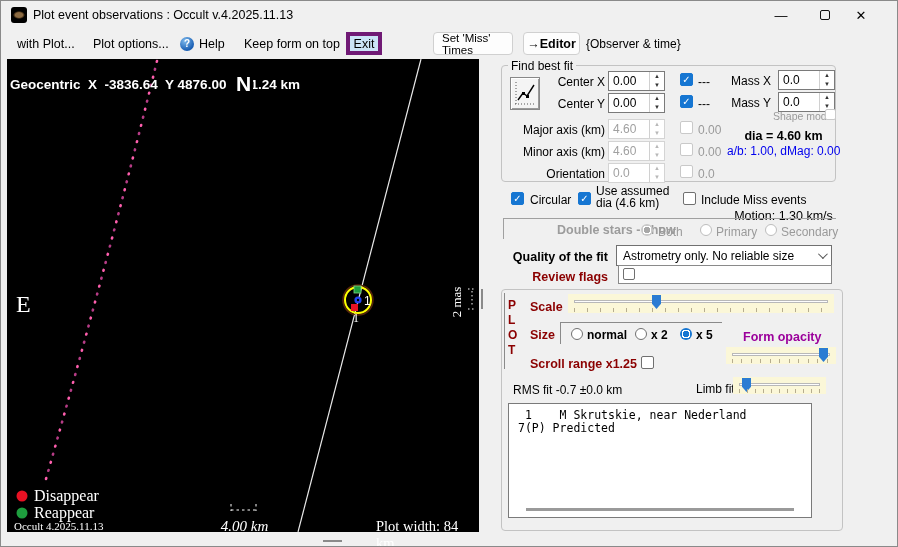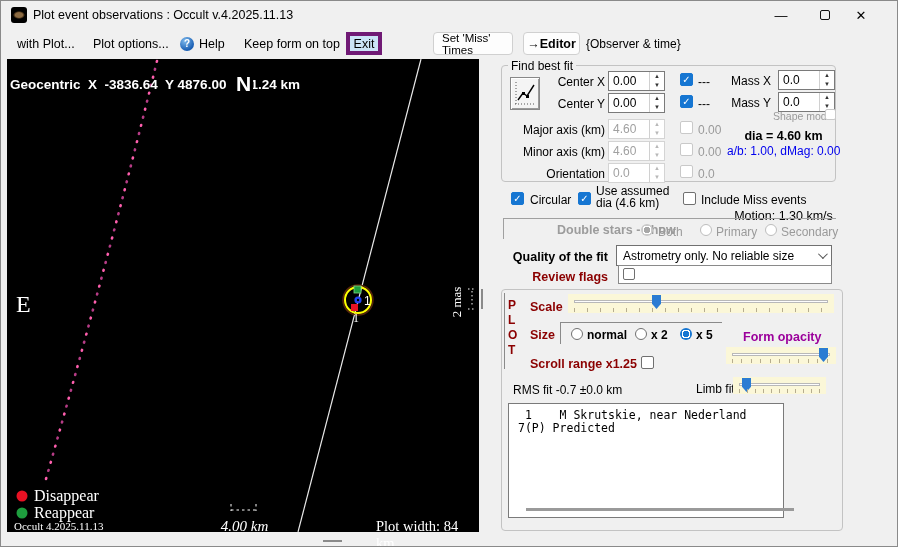--- a/index.html
+++ b/index.html
@@ -289,19 +289,19 @@
   <div class="cb" style="left:640px;top:355px;"></div>
 
   <div class="lab" style="left:512px;top:382px;">RMS fit -0.7 ±0.0 km</div>
   <div class="lab" style="left:695px;top:381px;">Limb fit</div>
   <div class="slider" style="left:732px;top:376px;width:93px;height:17px;">
     <div class="groove"></div>
     <div class="thumb" style="left:9px;"></div>
     <div class="ticks" style="background:repeating-linear-gradient(to right,#b6ad90 0 1px,transparent 1px 8px);"></div>
   </div>
 
-  <div class="abs" style="left:507px;top:402px;width:276px;height:115px;background:#fff;border:1px solid #7a7a7a;">
+  <div class="abs" style="left:507px;top:402px;width:304px;height:115px;background:#fff;border:1px solid #7a7a7a;">
     <div class="mono" style="position:absolute;left:9px;top:4px;font-size:11.5px;white-space:pre;"> 1    M Skrutskie, near Nederland</div>
     <div class="mono" style="position:absolute;left:9px;top:17px;font-size:11.5px;white-space:pre;">7(P) Predicted</div>
     <div style="position:absolute;left:17px;top:104px;width:268px;height:3px;background:#9a9a9a;"></div>
   </div>
 
 </div>
 
 </body></html>

